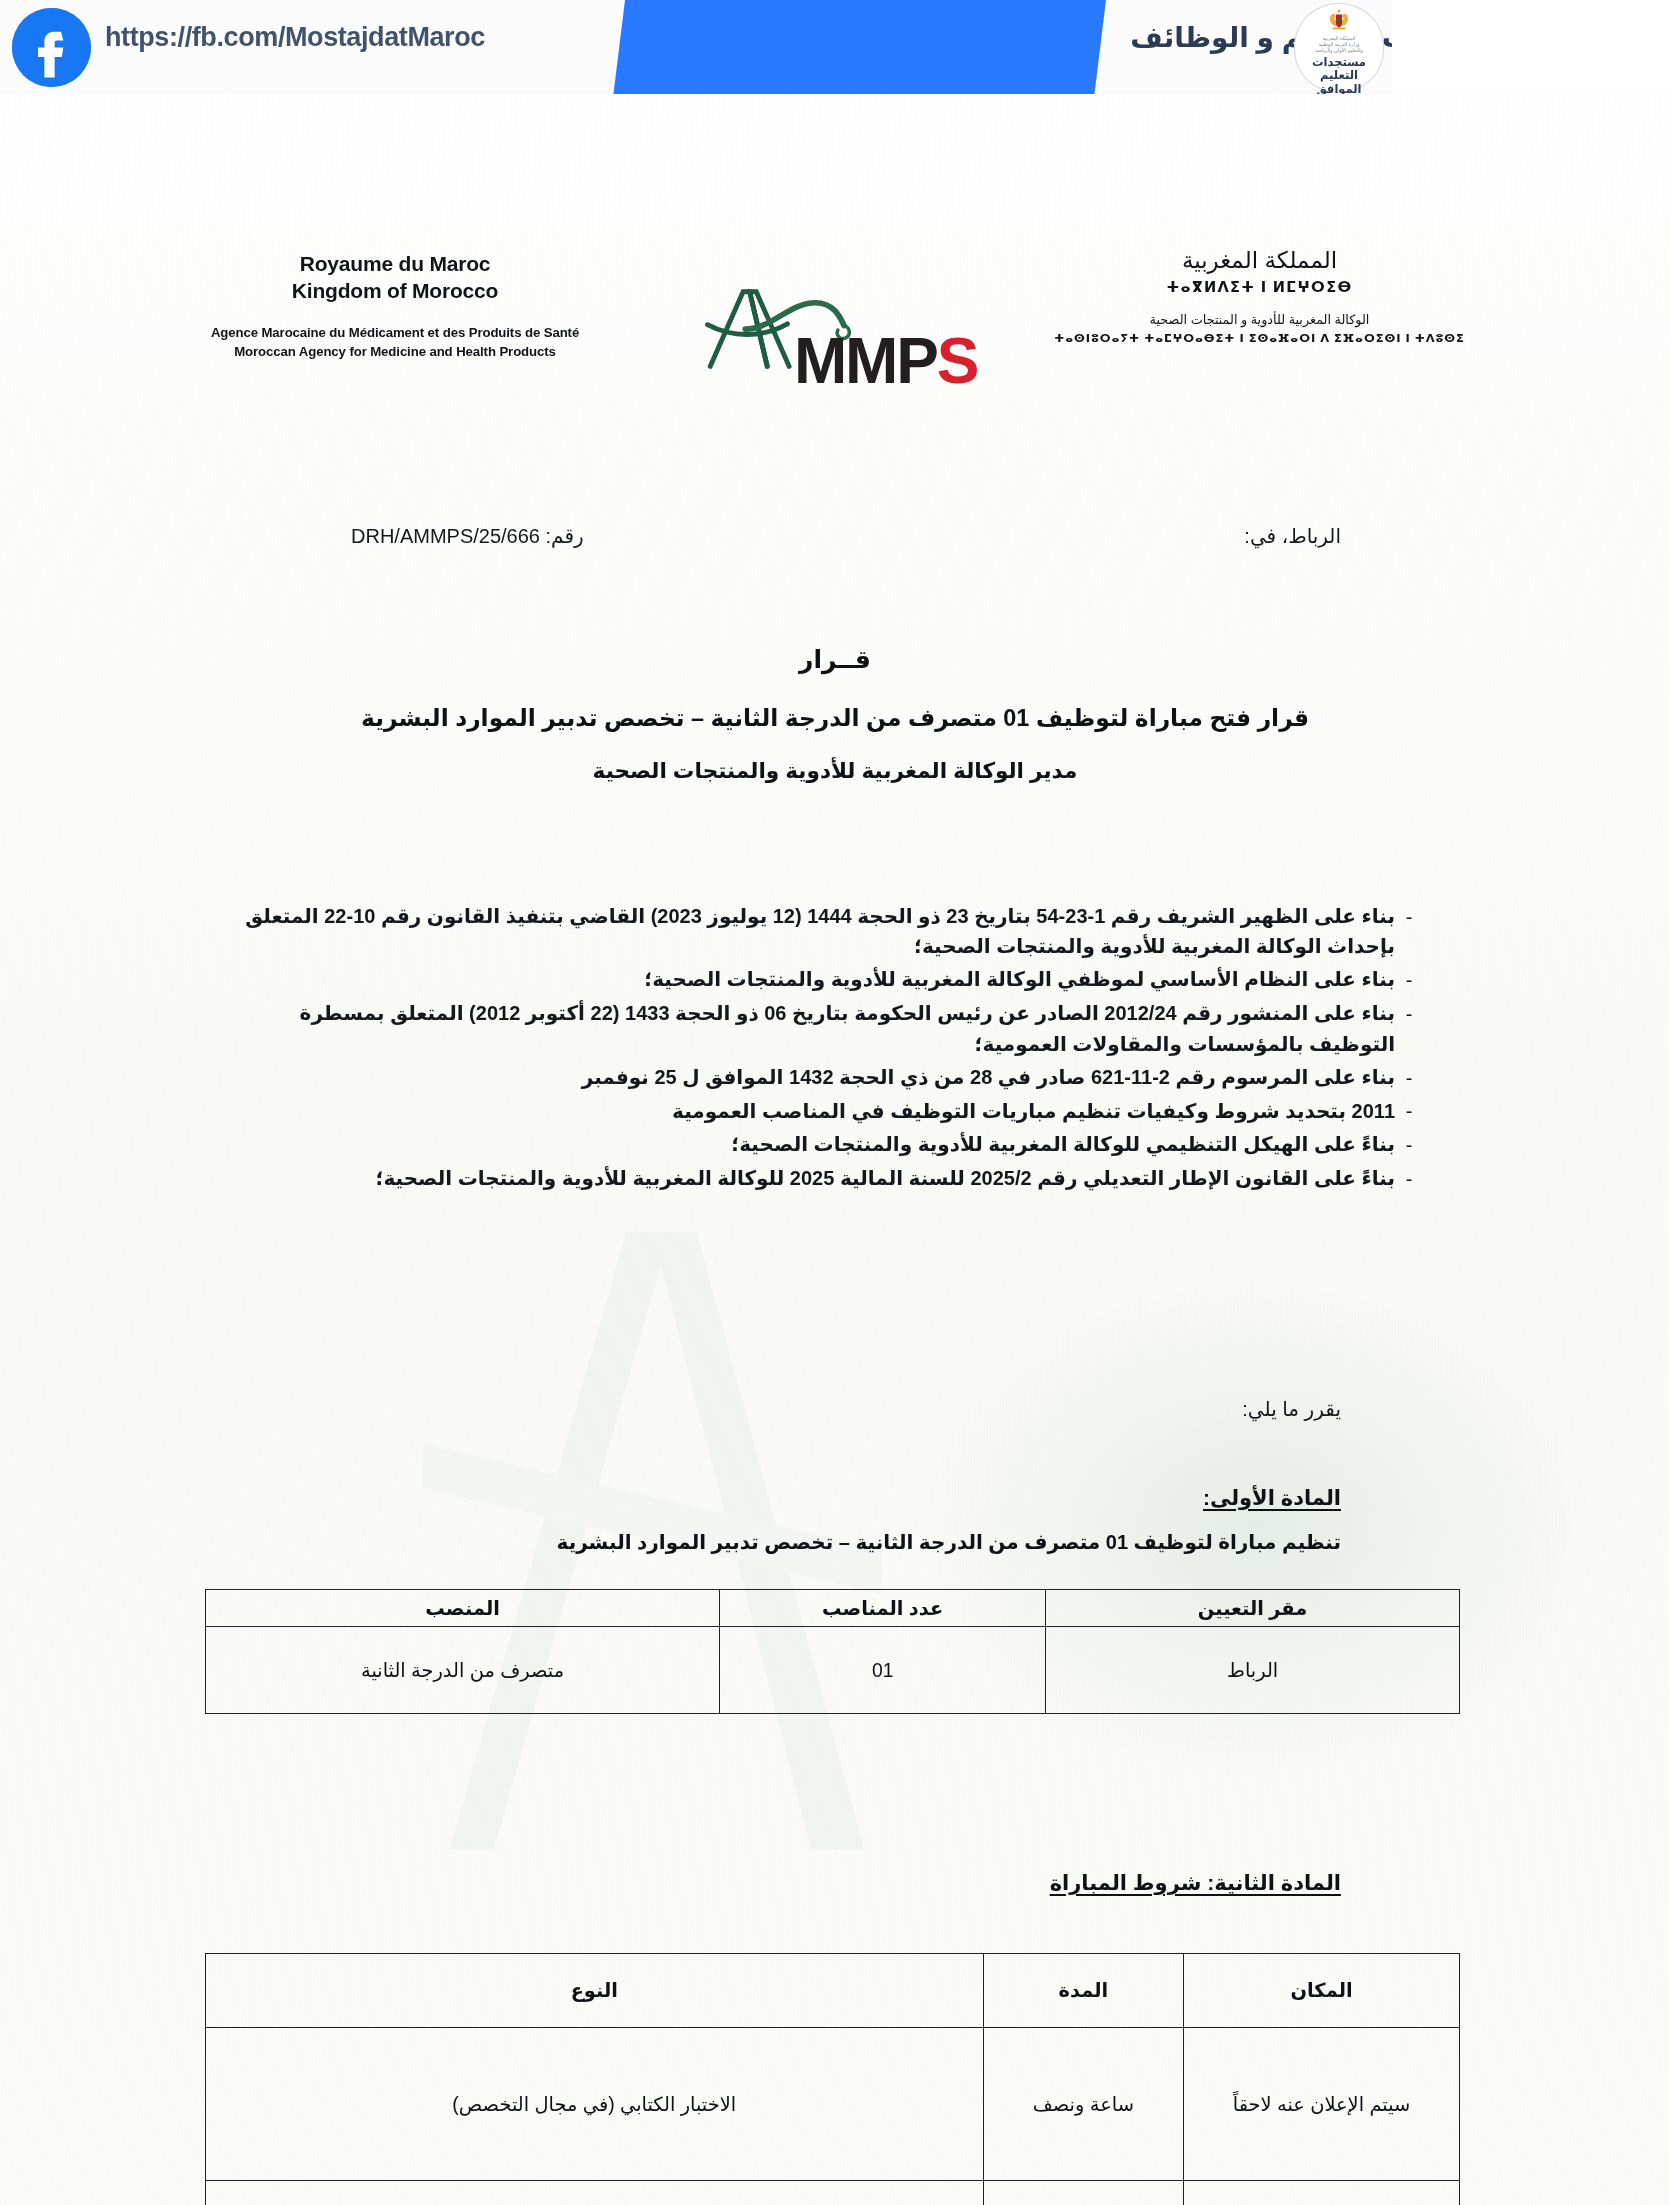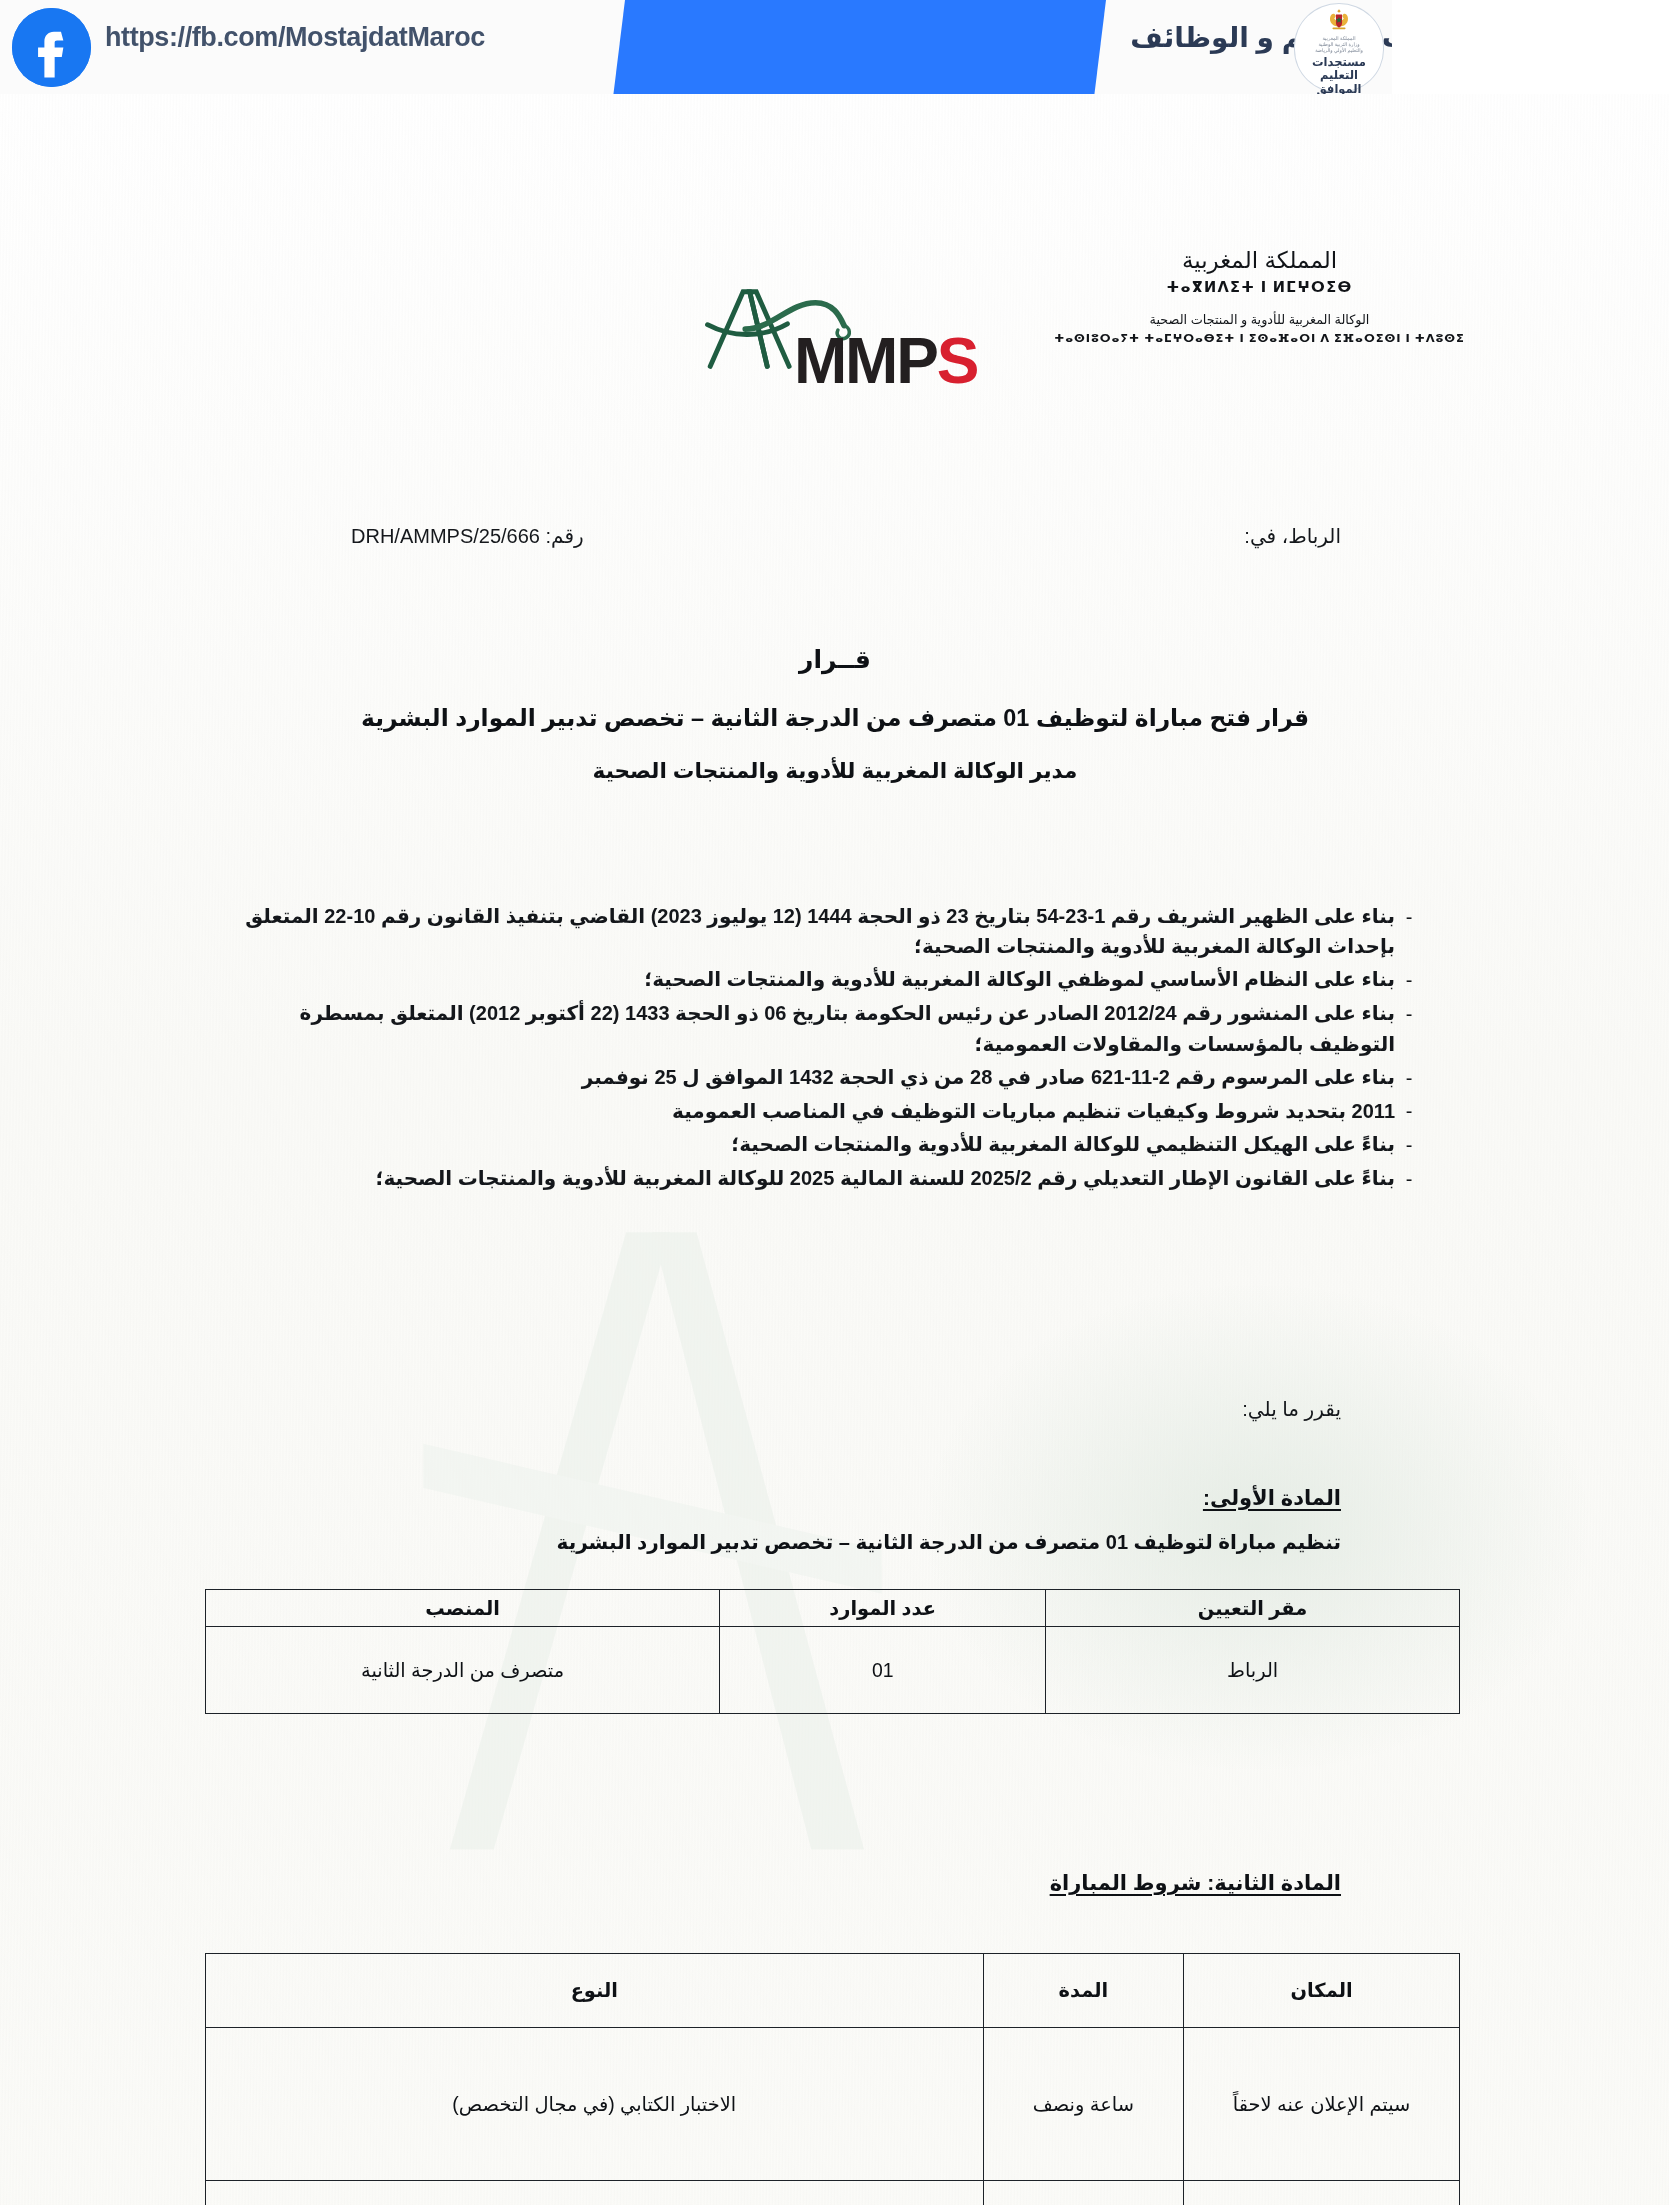--- a/index.html
+++ b/index.html
@@ -428,20 +428,30 @@
   <div class="paper-noise"></div>
 
   <svg class="wm-big" viewBox="0 0 600 800" aria-hidden="true">
     <path d="M70 760 L270 60 L320 60 L120 760 Z" fill="#eaf0ea"></path>
     <path d="M300 60 L350 60 L540 760 L480 760 Z" fill="#eaf0ea"></path>
     <path d="M40 300 L560 420 L560 470 L40 350 Z" fill="#eef3ee"></path>
   </svg>
   <div class="wm-arc"></div>
 
   <div class="letterhead">
+    <div class="lh-left">
+      <div class="l1">
+        <div>Royaume du Maroc</div>
+        <div>Kingdom of Morocco</div>
+      </div>
+      <div class="l2">
+        <div>Agence Marocaine du Médicament et des Produits de Santé</div>
+        <div>Moroccan Agency for Medicine and Health Products</div>
+      </div>
+    </div>
 
     <div class="lh-logo">
       <svg width="273" height="101" viewBox="0 0 620 230" aria-hidden="true">
         <path d="M20 215 L95 45 L110 45 L150 215" stroke="#1f5c41" stroke-width="11" fill="none" stroke-linecap="round"></path>
         <path d="M150 215 L110 45 L125 45 L200 215" stroke="#1f5c41" stroke-width="11" fill="none" stroke-linecap="round"></path>
         <path d="M14 120 C70 150, 140 150, 196 118" stroke="#1f5c41" stroke-width="11" fill="none" stroke-linecap="round"></path>
         <path d="M100 130 C160 130, 200 70, 260 70 C300 70, 315 100, 325 122" stroke="#2b6b4c" stroke-width="13" fill="none" stroke-linecap="round"></path>
         <path d="M325 122 c14 4 16 22 4 28 c-12 6 -24 -6 -18 -18" stroke="#2b6b4c" stroke-width="8" fill="none" stroke-linecap="round"></path>
       </svg>
       <div class="mmps-word"><span>MMP</span><span class="s">S</span></div>
@@ -499,21 +509,21 @@
 
   <div class="decides">يقرر ما يلي:</div>
 
   <div class="art1-head">المادة الأولى:</div>
   <div class="art1-line">تنظيم مباراة لتوظيف 01 متصرف من الدرجة الثانية  –  تخصص تدبير الموارد البشرية</div>
 
   <table class="doc-table" id="table-positions">
     <thead>
       <tr>
         <th style="width:33%">مقر التعيين</th>
-        <th style="width:26%">عدد الموارد</th>
+        <th style="width:26%">عدد المناصب</th>
         <th style="width:41%">المنصب</th>
       </tr>
     </thead>
     <tbody>
       <tr>
         <td>الرباط</td>
         <td>01</td>
         <td>متصرف من الدرجة الثانية</td>
       </tr>
     </tbody>

